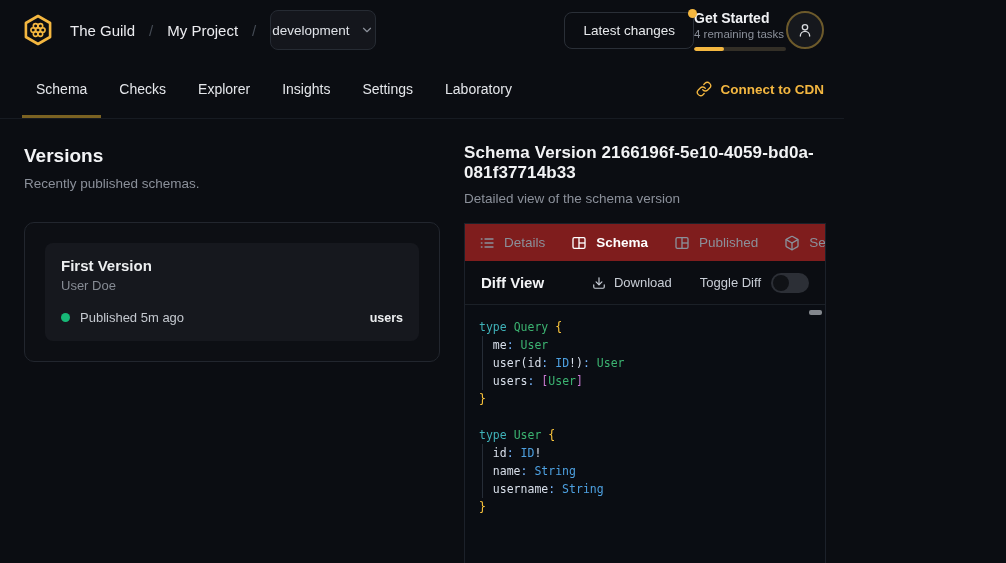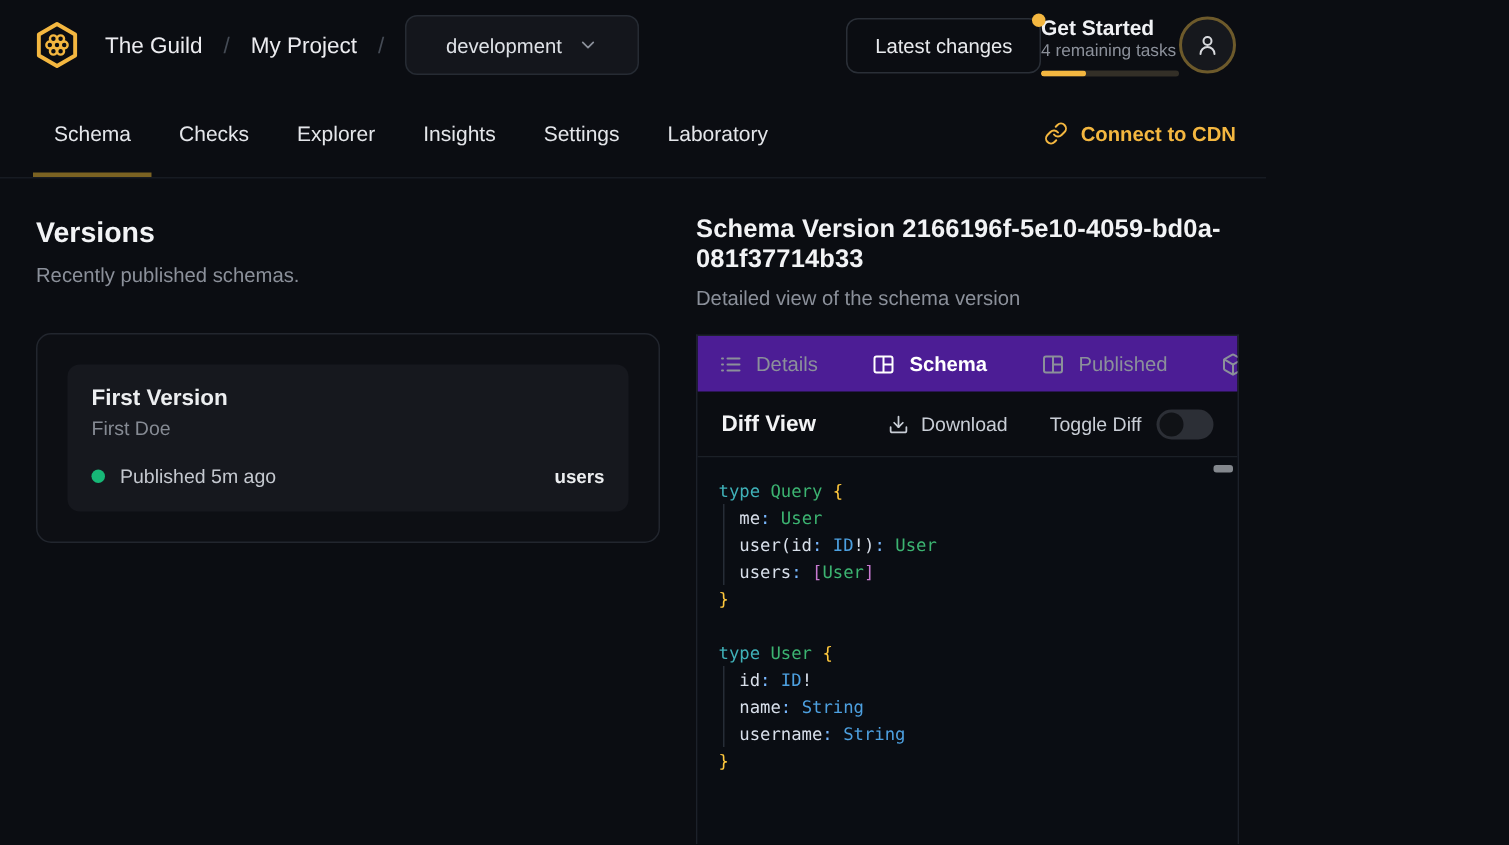--- a/index.html
+++ b/index.html
@@ -7,21 +7,21 @@
     font-family:"Liberation Sans", sans-serif; color:#eceef0; }
   .app { width:844px; height:563px; display:flex; flex-direction:column; background:#0b0d12; }
 
   
   .header { height:60px; flex:0 0 60px; display:flex; align-items:center; padding:0 20px; }
   .h-left { display:flex; align-items:center; }
   .logo { width:36px; height:36px; display:block; }
   .crumb { font-size:15px; font-weight:500; color:#ececf0; margin-left:14px; cursor:pointer; }
   .crumb-sep { color:#454b55; font-size:15px; margin-left:14px; }
   .env-btn { margin-left:14px; height:40px; display:flex; align-items:center; gap:10px;
-    background:#14161c; border:1px solid #262b33; border-radius:8px; padding:0 26px;
+    background:#14161c; border:1px solid #262b33; border-radius:8px; padding:0 1px;
     color:#dfe2e7; font-size:13.5px; cursor:pointer; }
   .chev { width:14px; height:14px; color:#8b909a; }
   .h-right { margin-left:auto; display:flex; align-items:center; }
   .latest-btn { position:relative; height:37px; padding:0 18px; background:transparent;
     border:1px solid #2a2f37; border-radius:8px; color:#e8eaed; font-size:13.5px;
     font-family:inherit; cursor:pointer; }
   .latest-dot { position:absolute; top:-4px; right:-4px; width:9px; height:9px; border-radius:50%;
     background:var(--accent); }
   .get-started { width:92px; cursor:pointer; }
   .gs-title { font-size:14px; font-weight:600; color:#f0f1f4; }
@@ -60,22 +60,22 @@
   .vc-row { margin-top:17px; display:flex; align-items:center; }
   .vc-dot { width:9px; height:9px; border-radius:50%; background:var(--green); margin-right:10px; }
   .vc-status { font-size:13px; color:#c4c8cf; }
   .vc-service { margin-left:auto; font-size:12.5px; font-weight:700; color:#eceef0; }
 
   .detail-col { flex:1; display:flex; flex-direction:column; padding:24px 18px 0 0; overflow:hidden; }
   .d-title { font-size:17px; font-weight:700; color:#f2f3f5; letter-spacing:.1px; }
   .d-sub { margin-top:8px; font-size:13.5px; color:#8b909a; }
   .panel { margin-top:17px; flex:1; display:flex; flex-direction:column; overflow:hidden;
     border:1px solid #1c212a; border-bottom:none; }
-  .tabbar { height:37px; flex:0 0 37px; background:#4c1d95; display:flex; align-items:center;
-    padding:0 14px; gap:36px; }
+  .tabbar { height:37px; flex:0 0 37px; background:#7f1d1d; display:flex; align-items:center;
+    padding:0 14px; gap:26px; }
   .d-tab { display:flex; align-items:center; gap:9px; font-size:13.5px; color:#8b909a; cursor:pointer; }
   .d-tab svg { width:16px; height:16px; }
   .d-tab.active { color:#ffffff; font-weight:600; }
   .diff-row { height:44px; flex:0 0 44px; display:flex; align-items:center; padding:0 16px;
     border-bottom:1px solid #1b2027;gap:23px; }
   .diff-title { font-size:15px; font-weight:700; color:#f2f3f5; }
   .diff-actions { margin-left:auto; display:flex; align-items:center; }
   .dl-btn { display:flex; align-items:center; gap:8px; color:#c9ced6; font-size:13px; cursor:pointer; }
   .dl-btn svg { width:14px; height:14px; }
   .toggle-label { margin-left:28px; font-size:13px; color:#c9ced6; }
@@ -171,21 +171,21 @@
   </div>
 
   <div class="main">
 
     <div class="versions-col">
       <div class="v-title">Versions</div>
       <div class="v-sub">Recently published schemas.</div>
       <div class="v-card-outer">
         <div class="v-card">
           <div class="vc-name">First Version</div>
-          <div class="vc-author">First Doe</div>
+          <div class="vc-author">User Doe</div>
           <div class="vc-row">
             <span class="vc-dot"></span>
             <span class="vc-status">Published 5m ago</span>
             <span class="vc-service">users</span>
           </div>
         </div>
       </div>
     </div>
 
     <div class="detail-col">

